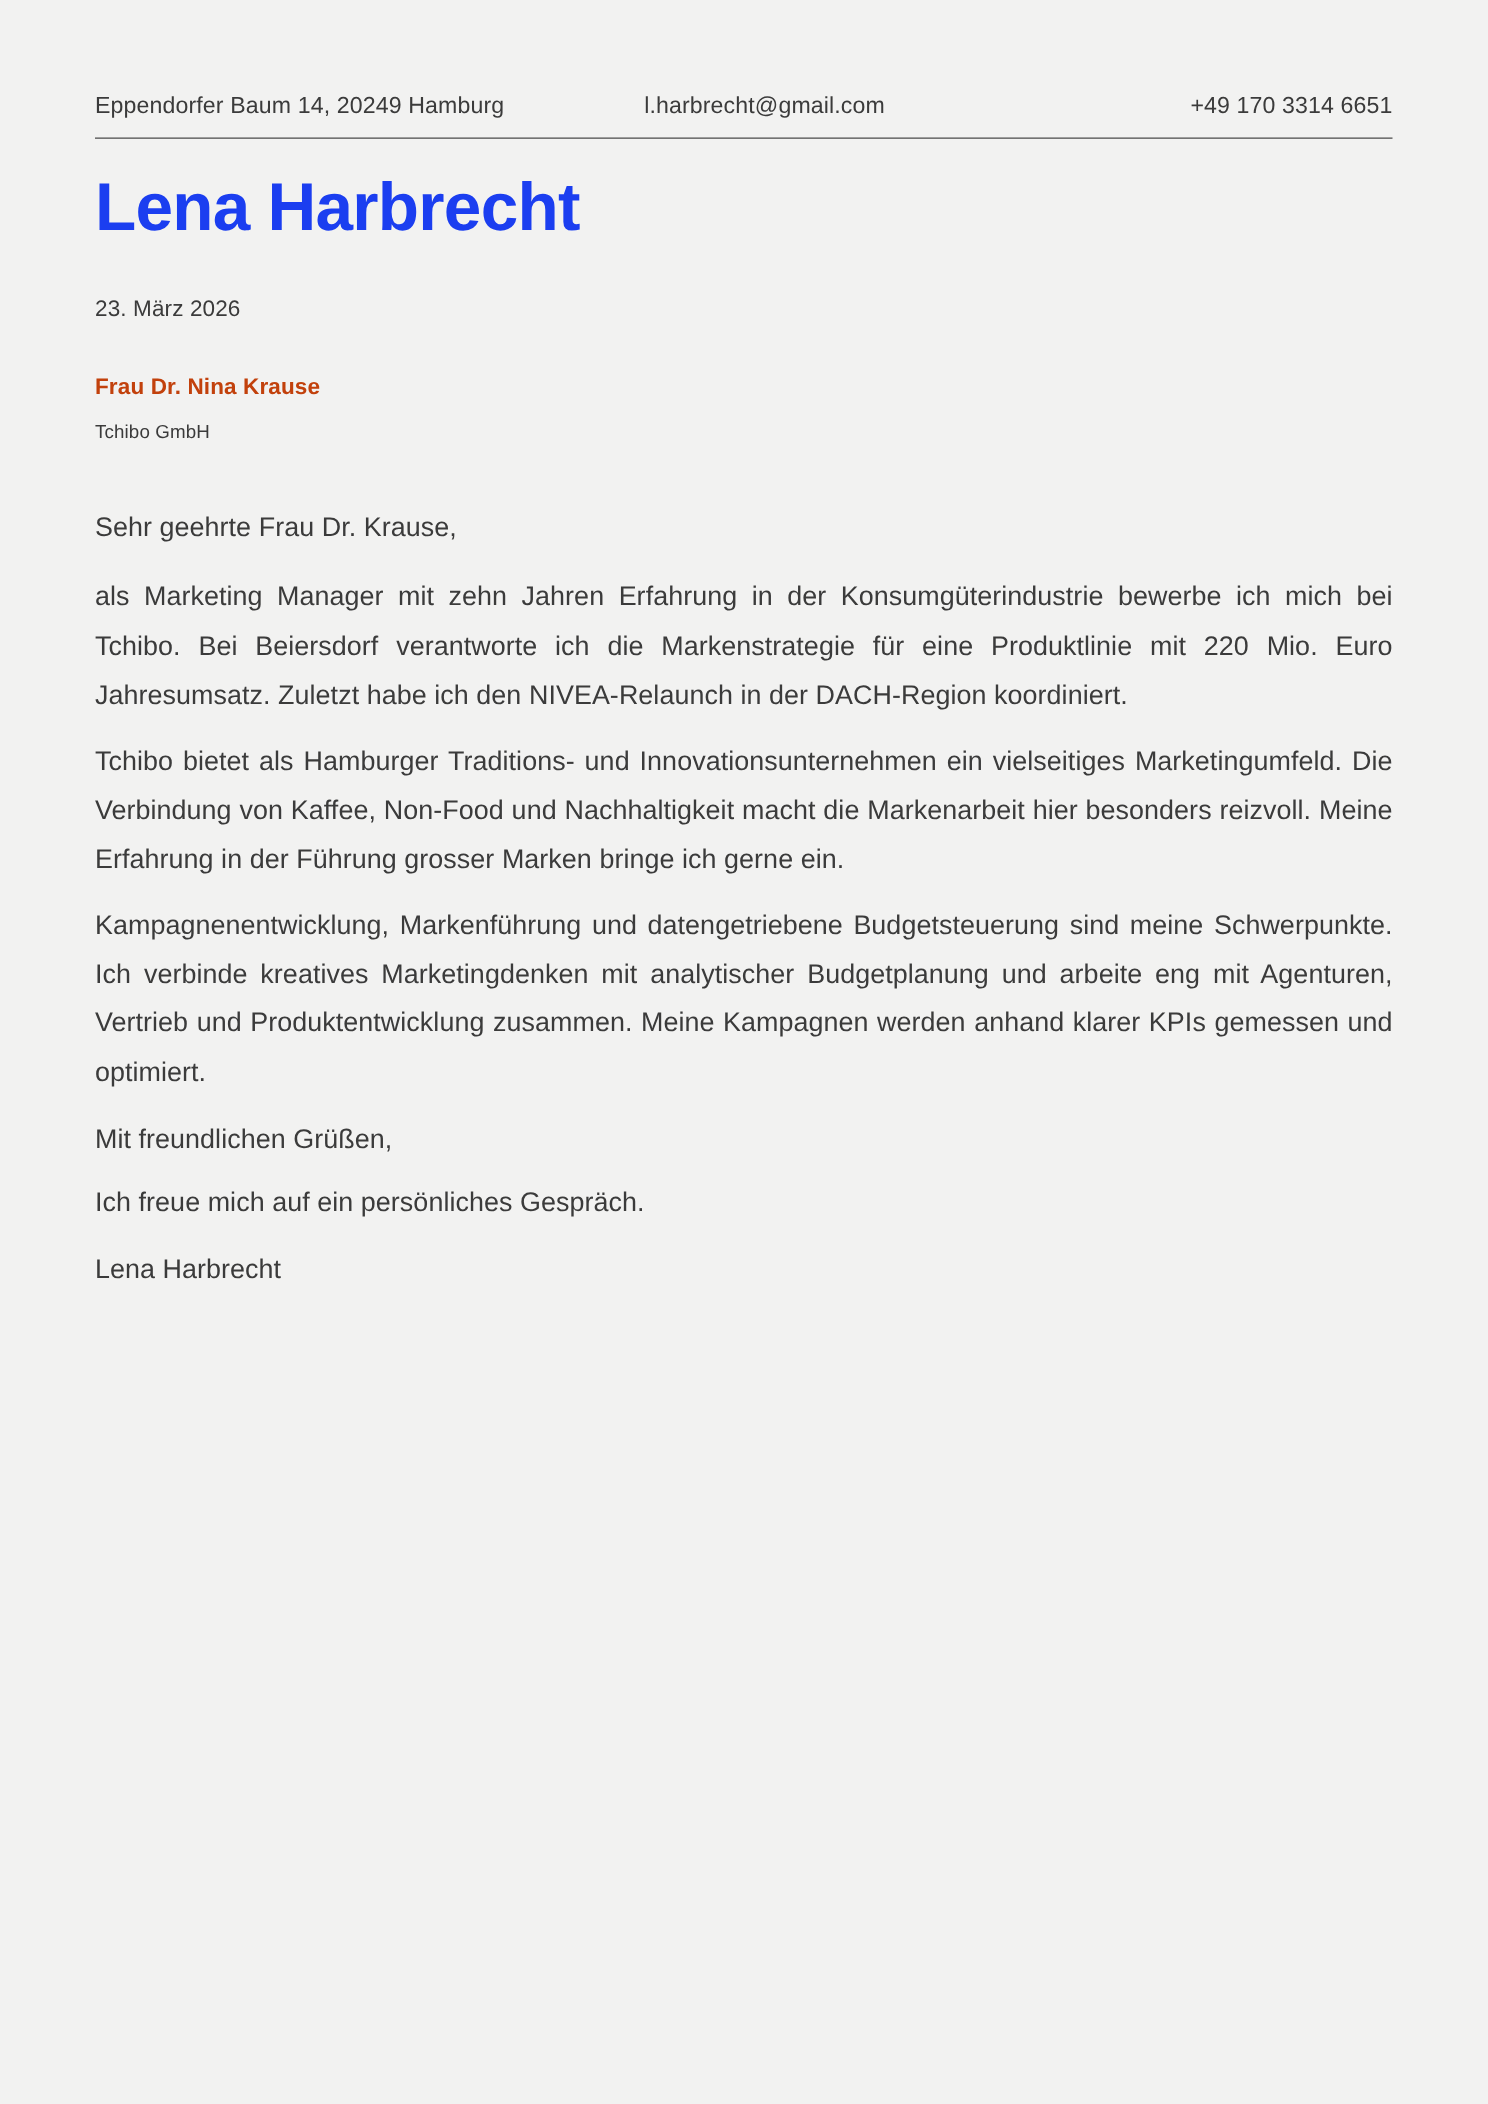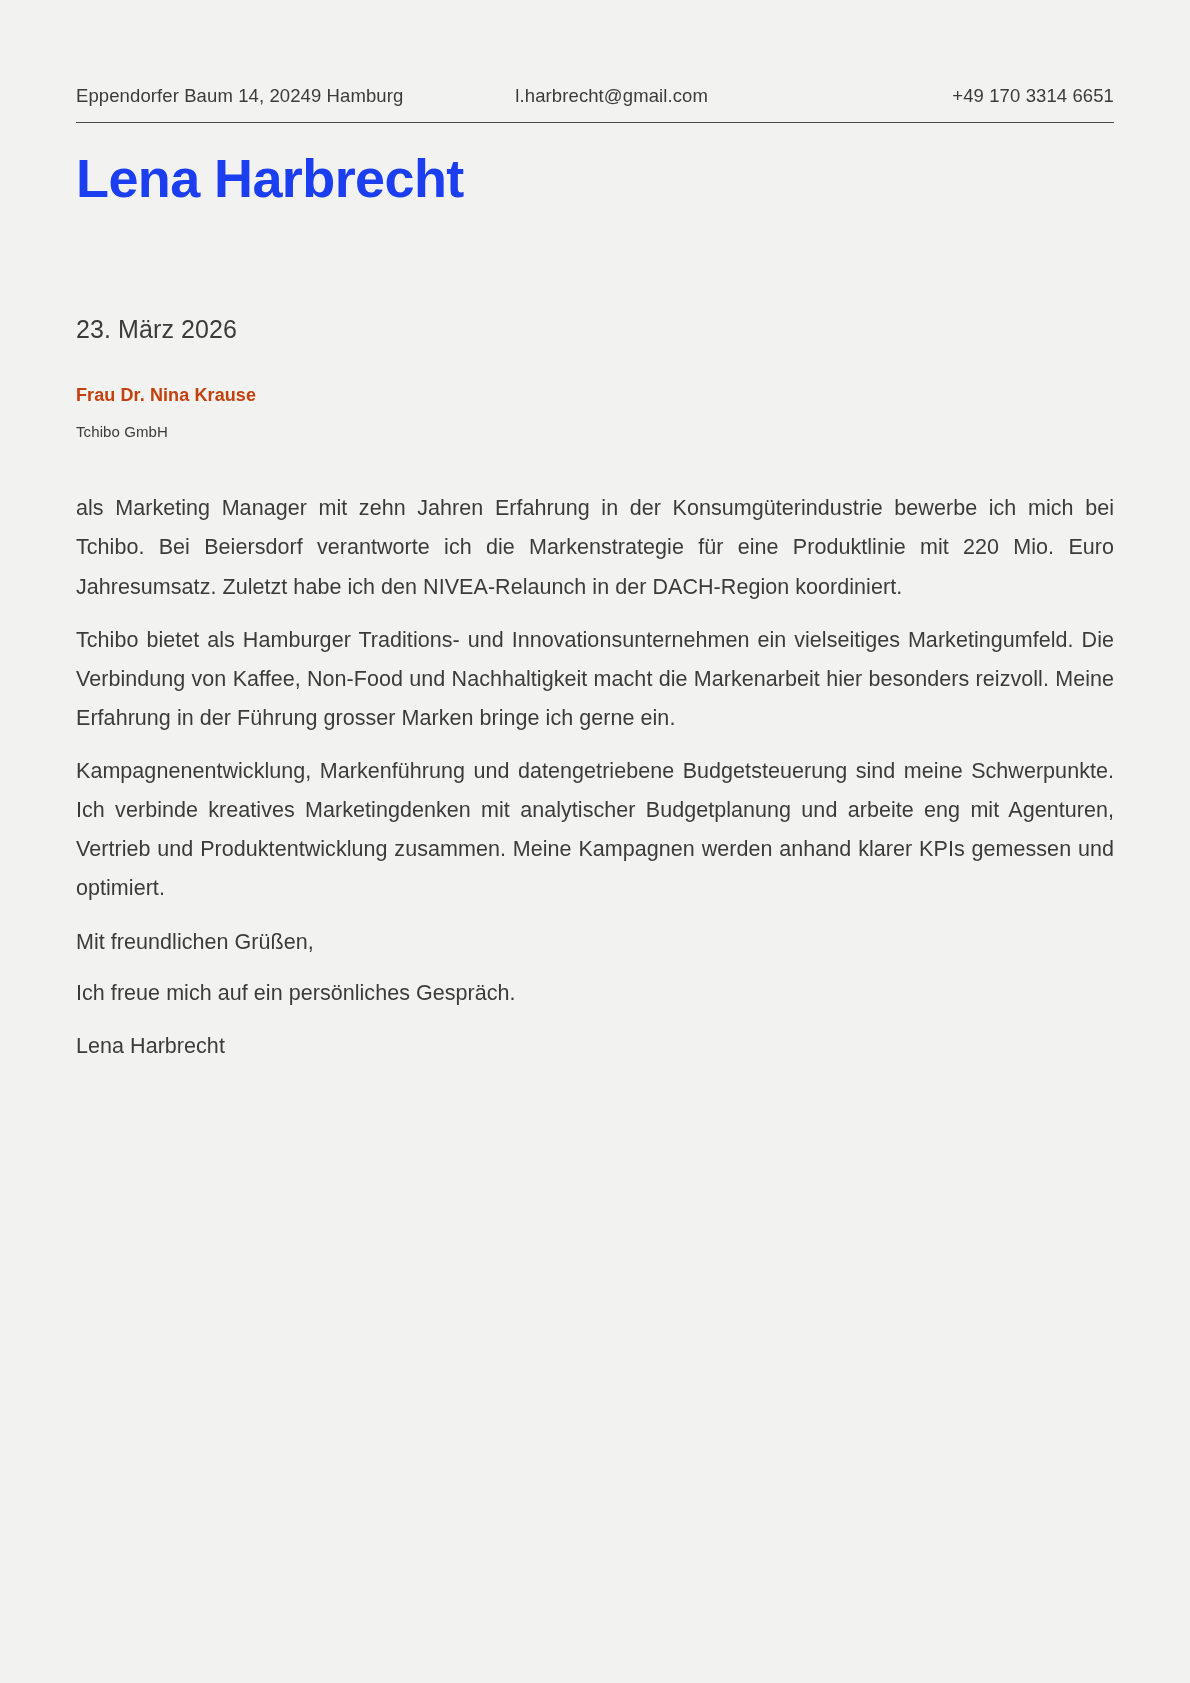--- a/index.html
+++ b/index.html
@@ -14,21 +14,21 @@
     -webkit-font-smoothing: antialiased;
     overflow: hidden;
   }
 
   .page {
     position: relative;
     width: 1190px;
     height: 1683px;
     background: #f2f2f1;
     box-sizing: border-box;
-    padding: 12px 76px;
+    padding: 0 76px;
   }
 
   
   .contact-bar {
     display: flex;
     align-items: baseline;
     justify-content: space-between;
     padding-top: 72px;
     padding-bottom: 14px;
     border-bottom: 1.6px solid #4a4a4a;
@@ -57,22 +57,22 @@
   .job-title {
     margin: 10px 0 0 0;
     font-size: 20.5px;
     font-weight: 400;
     color: #3b3b3b;
     letter-spacing: 0.1px;
   }
 
   
   .letter-date {
-    margin-top: 108px;
-    font-size: 25px;
+    margin-top: 42px;
+    font-size: 18px;
     color: #3b3b3b;
     letter-spacing: 0.1px;
   }
   .recipient {
     margin-top: 40px;
   }
   .recipient-name {
     font-size: 18px;
     font-weight: 700;
     color: #c2410c;
@@ -124,20 +124,21 @@
 
   <div class="letter-date">23. März 2026</div>
 
   <div class="recipient">
     <div class="recipient-name">Frau Dr. Nina Krause</div>
     <div class="recipient-company">Tchibo GmbH</div>
   </div>
 
   <div class="letter-body">
 
+    <p class="letter-line salutation">Sehr geehrte Frau Dr. Krause,</p>
 
     <p class="letter-para">als Marketing Manager mit zehn Jahren Erfahrung in der Konsumgüterindustrie bewerbe ich mich bei Tchibo. Bei Beiersdorf verantworte ich die Markenstrategie für eine Produktlinie mit 220 Mio. Euro Jahresumsatz. Zuletzt habe ich den NIVEA-Relaunch in der DACH-Region koordiniert.</p>
 
     <p class="letter-para">Tchibo bietet als Hamburger Traditions- und Innovationsunternehmen ein vielseitiges Marketingumfeld. Die Verbindung von Kaffee, Non-Food und Nachhaltigkeit macht die Markenarbeit hier besonders reizvoll. Meine Erfahrung in der Führung grosser Marken bringe ich gerne ein.</p>
 
     <p class="letter-para">Kampagnenentwicklung, Markenführung und datengetriebene Budgetsteuerung sind meine Schwerpunkte. Ich verbinde kreatives Marketingdenken mit analytischer Budgetplanung und arbeite eng mit Agenturen, Vertrieb und Produktentwicklung zusammen. Meine Kampagnen werden anhand klarer KPIs gemessen und optimiert.</p>
 
     <p class="letter-line sign-off">Mit freundlichen Grüßen,</p>
 
     <p class="letter-line">Ich freue mich auf ein persönliches Gespräch.</p>

